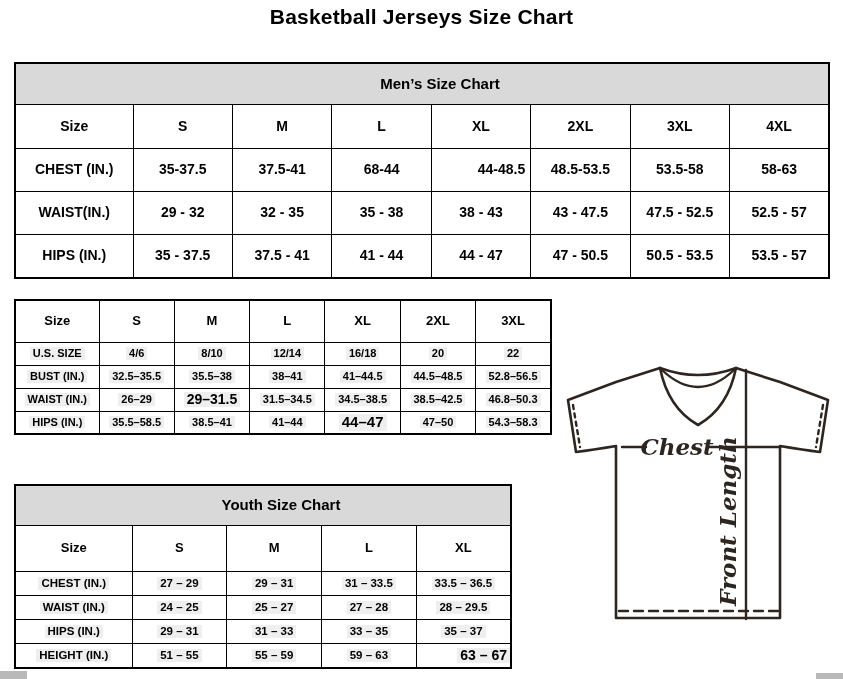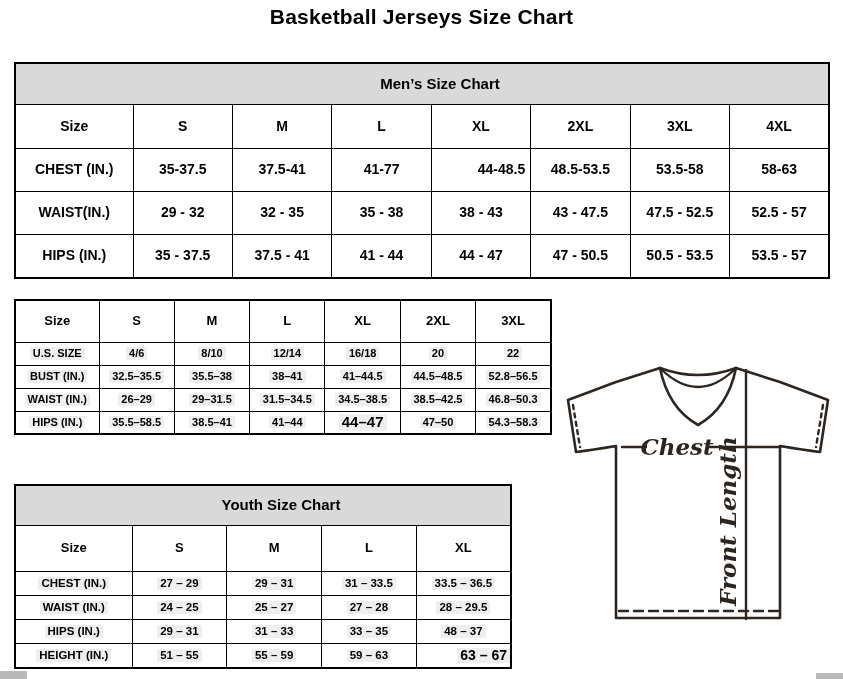--- a/index.html
+++ b/index.html
@@ -63,21 +63,21 @@
           <th style="font-size: 14px;">L</th>
           <th style="font-size: 14px;">XL</th>
           <th style="font-size: 14px;">2XL</th>
           <th style="font-size: 14px;">3XL</th>
           <th style="font-size: 14px;">4XL</th>
         </tr>
         <tr style="height: 43px;">
           <td style="font-size: 14px;">CHEST (IN.)</td>
           <td style="font-size: 14px;">35-37.5</td>
           <td style="font-size: 14px;">37.5-41</td>
-          <td style="font-size: 14px;">41-77</td>
+          <td style="font-size: 14px;">68-44</td>
           <td style="font-size: 14px; padding-left: 41px;">44-48.5</td>
           <td style="font-size: 14px;">48.5-53.5</td>
           <td style="font-size: 14px;">53.5-58</td>
           <td style="font-size: 14px;">58-63</td>
         </tr>
         <tr style="height: 43px;">
           <td style="font-size: 14px;">WAIST(IN.)</td>
           <td style="font-size: 14px;">29 - 32</td>
           <td style="font-size: 14px;">32 - 35</td>
           <td style="font-size: 14px;">35 - 38</td>
@@ -132,21 +132,21 @@
           <td style="font-size: 11px;"><span class="hl">32.5–35.5</span></td>
           <td style="font-size: 11px;"><span class="hl">35.5–38</span></td>
           <td style="font-size: 11px;"><span class="hl">38–41</span></td>
           <td style="font-size: 11px;"><span class="hl">41–44.5</span></td>
           <td style="font-size: 11px;"><span class="hl">44.5–48.5</span></td>
           <td style="font-size: 11px;"><span class="hl">52.8–56.5</span></td>
         </tr>
         <tr style="height: 23px;">
           <td style="font-size: 11px;"><span class="hl">WAIST (IN.)</span></td>
           <td style="font-size: 11px;"><span class="hl">26–29</span></td>
-          <td style="font-size: 11px;"><span class="hl">29–31.5</span></td>
+          <td style="font-size: 14px;"><span class="hl">29–31.5</span></td>
           <td style="font-size: 11px;"><span class="hl">31.5–34.5</span></td>
           <td style="font-size: 11px;"><span class="hl">34.5–38.5</span></td>
           <td style="font-size: 11px;"><span class="hl">38.5–42.5</span></td>
           <td style="font-size: 11px;"><span class="hl">46.8–50.3</span></td>
         </tr>
         <tr style="height: 23px;">
           <td style="font-size: 11px;"><span class="hl">HIPS (IN.)</span></td>
           <td style="font-size: 11px;"><span class="hl">35.5–58.5</span></td>
           <td style="font-size: 11px;"><span class="hl">38.5–41</span></td>
           <td style="font-size: 11px;"><span class="hl">41–44</span></td>
@@ -187,21 +187,21 @@
           <td style="font-size: 11.5px;"><span class="hl">24 – 25</span></td>
           <td style="font-size: 11.5px;"><span class="hl">25 – 27</span></td>
           <td style="font-size: 11.5px;"><span class="hl">27 – 28</span></td>
           <td style="font-size: 11.5px;"><span class="hl">28 – 29.5</span></td>
         </tr>
         <tr style="height: 24px;">
           <td style="font-size: 11.5px;"><span class="hl">HIPS (IN.)</span></td>
           <td style="font-size: 11.5px;"><span class="hl">29 – 31</span></td>
           <td style="font-size: 11.5px;"><span class="hl">31 – 33</span></td>
           <td style="font-size: 11.5px;"><span class="hl">33 – 35</span></td>
-          <td style="font-size: 11.5px;"><span class="hl">48 – 37</span></td>
+          <td style="font-size: 11.5px;"><span class="hl">35 – 37</span></td>
         </tr>
         <tr style="height: 24px;">
           <td style="font-size: 11.5px;"><span class="hl">HEIGHT (IN.)</span></td>
           <td style="font-size: 11.5px;"><span class="hl">51 – 55</span></td>
           <td style="font-size: 11.5px;"><span class="hl">55 – 59</span></td>
           <td style="font-size: 11.5px;"><span class="hl">59 – 63</span></td>
           <td style="font-size: 14px; text-align: right;"><span class="hl">63 – 67</span></td>
         </tr>
       </tbody>
     </table>

